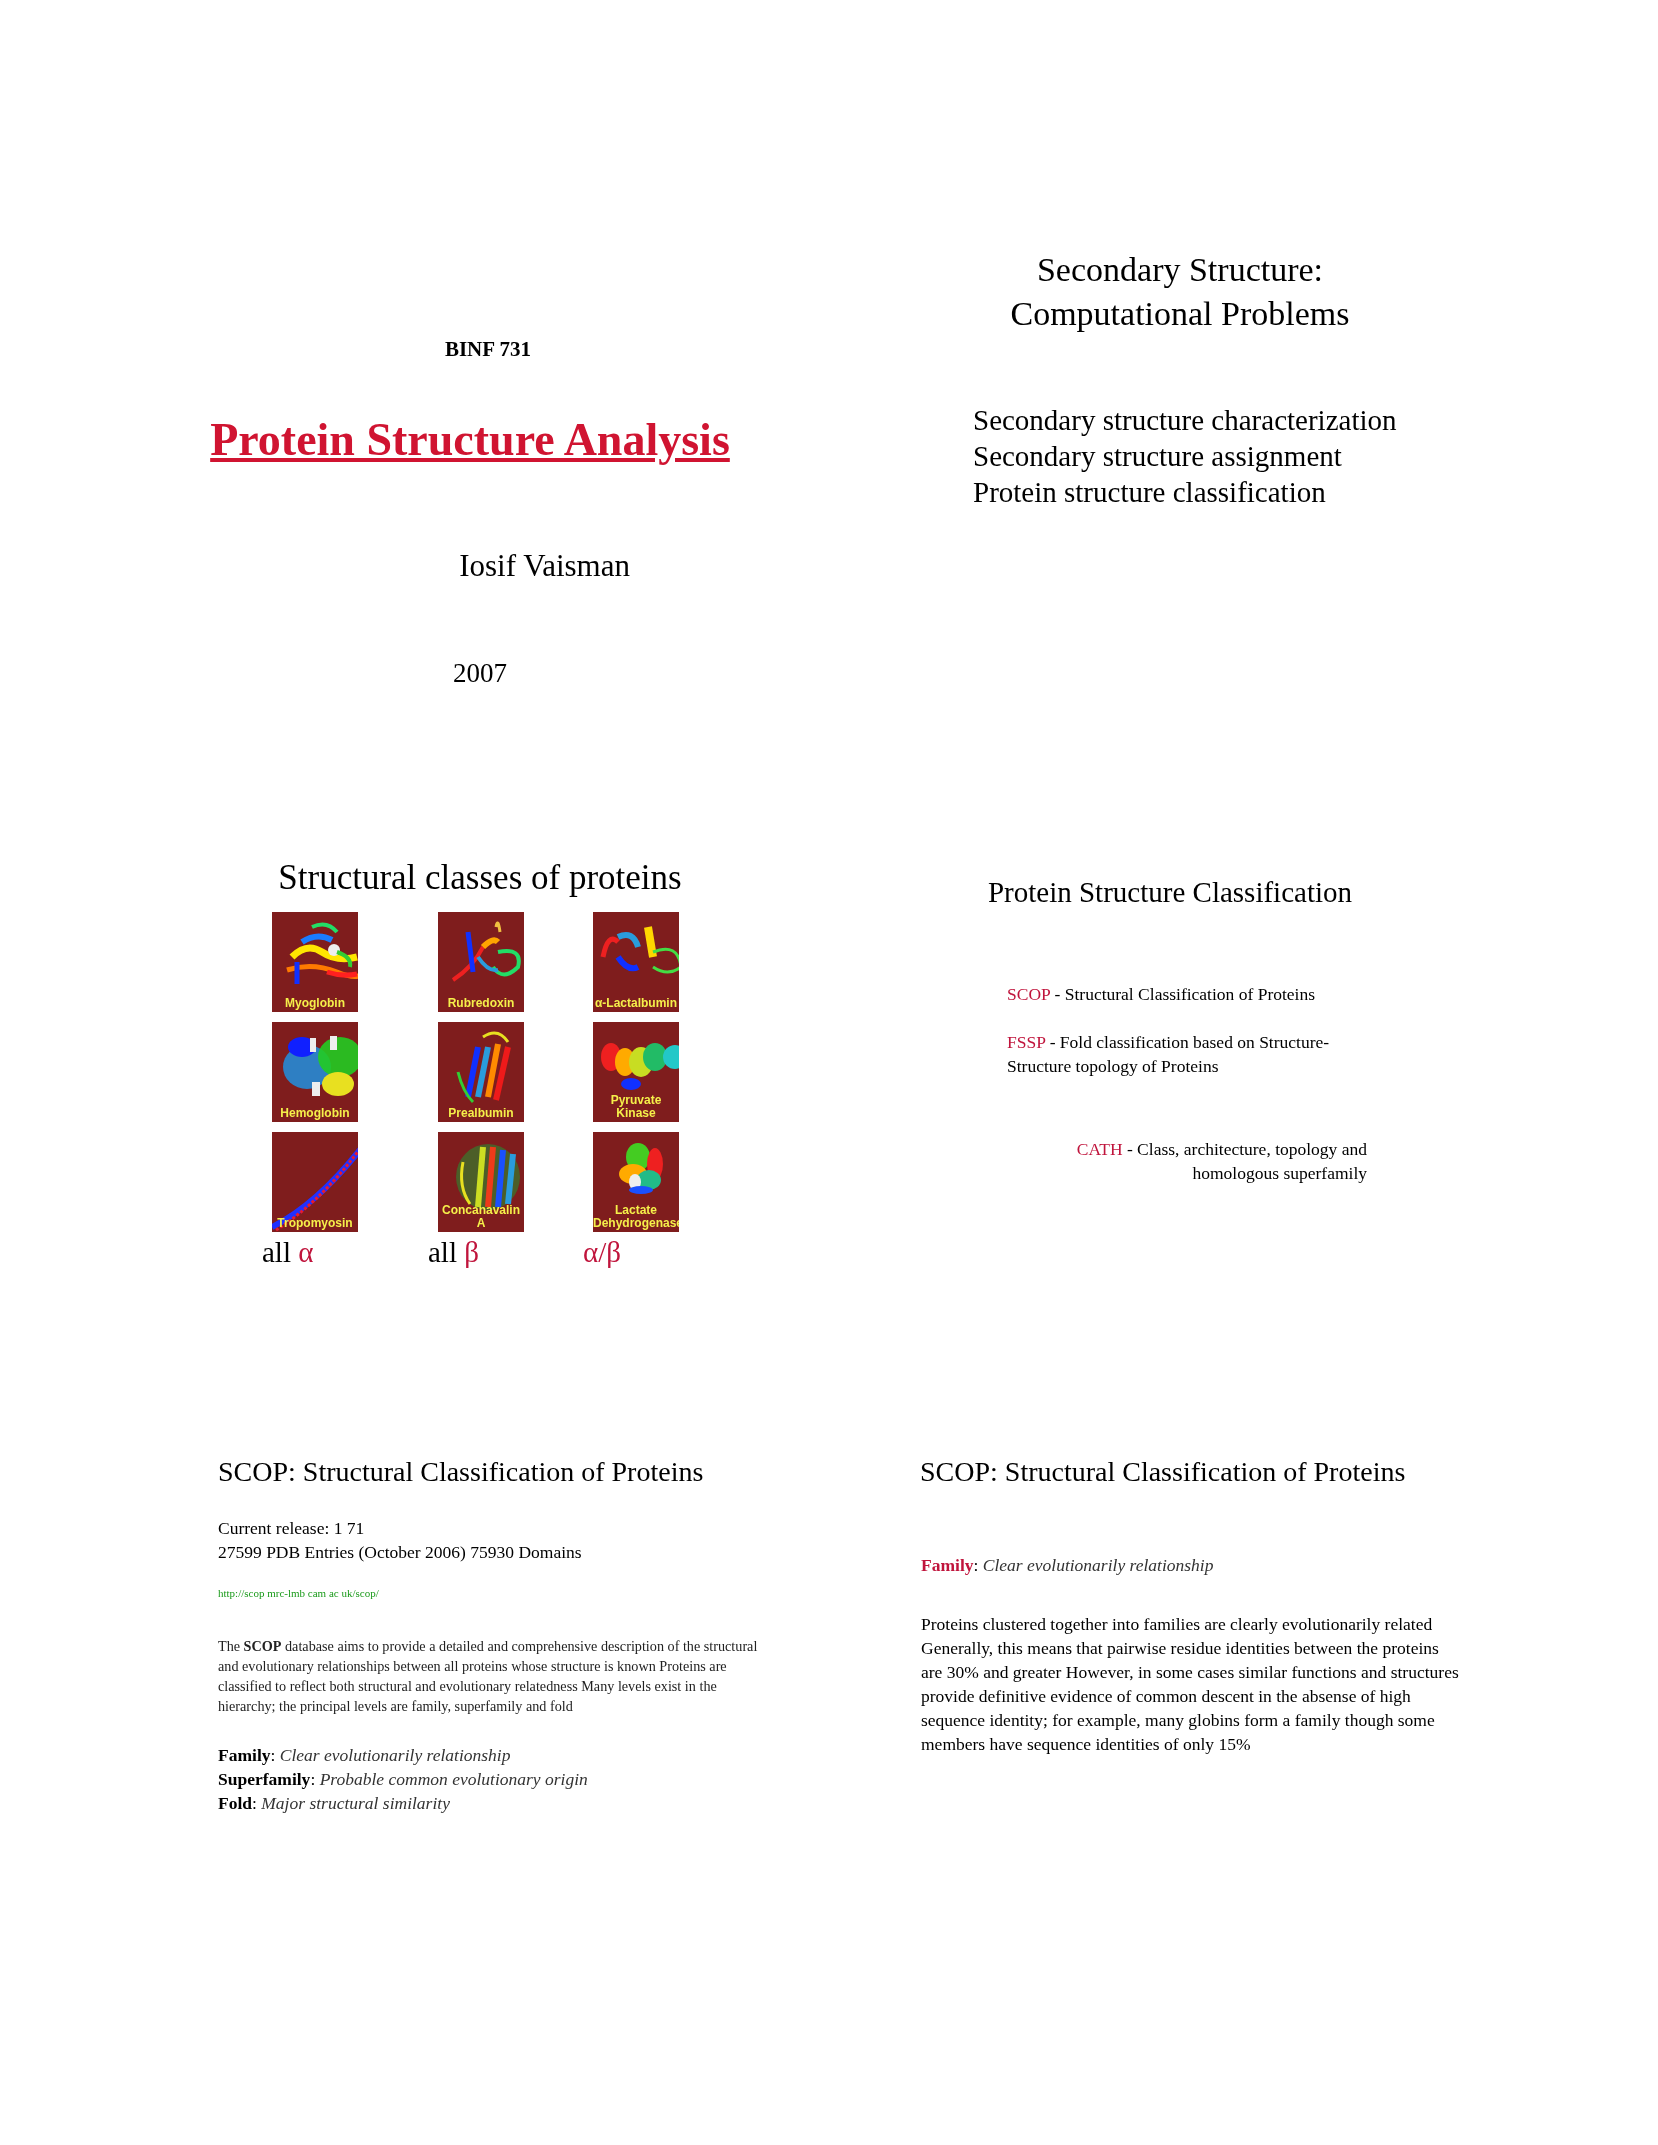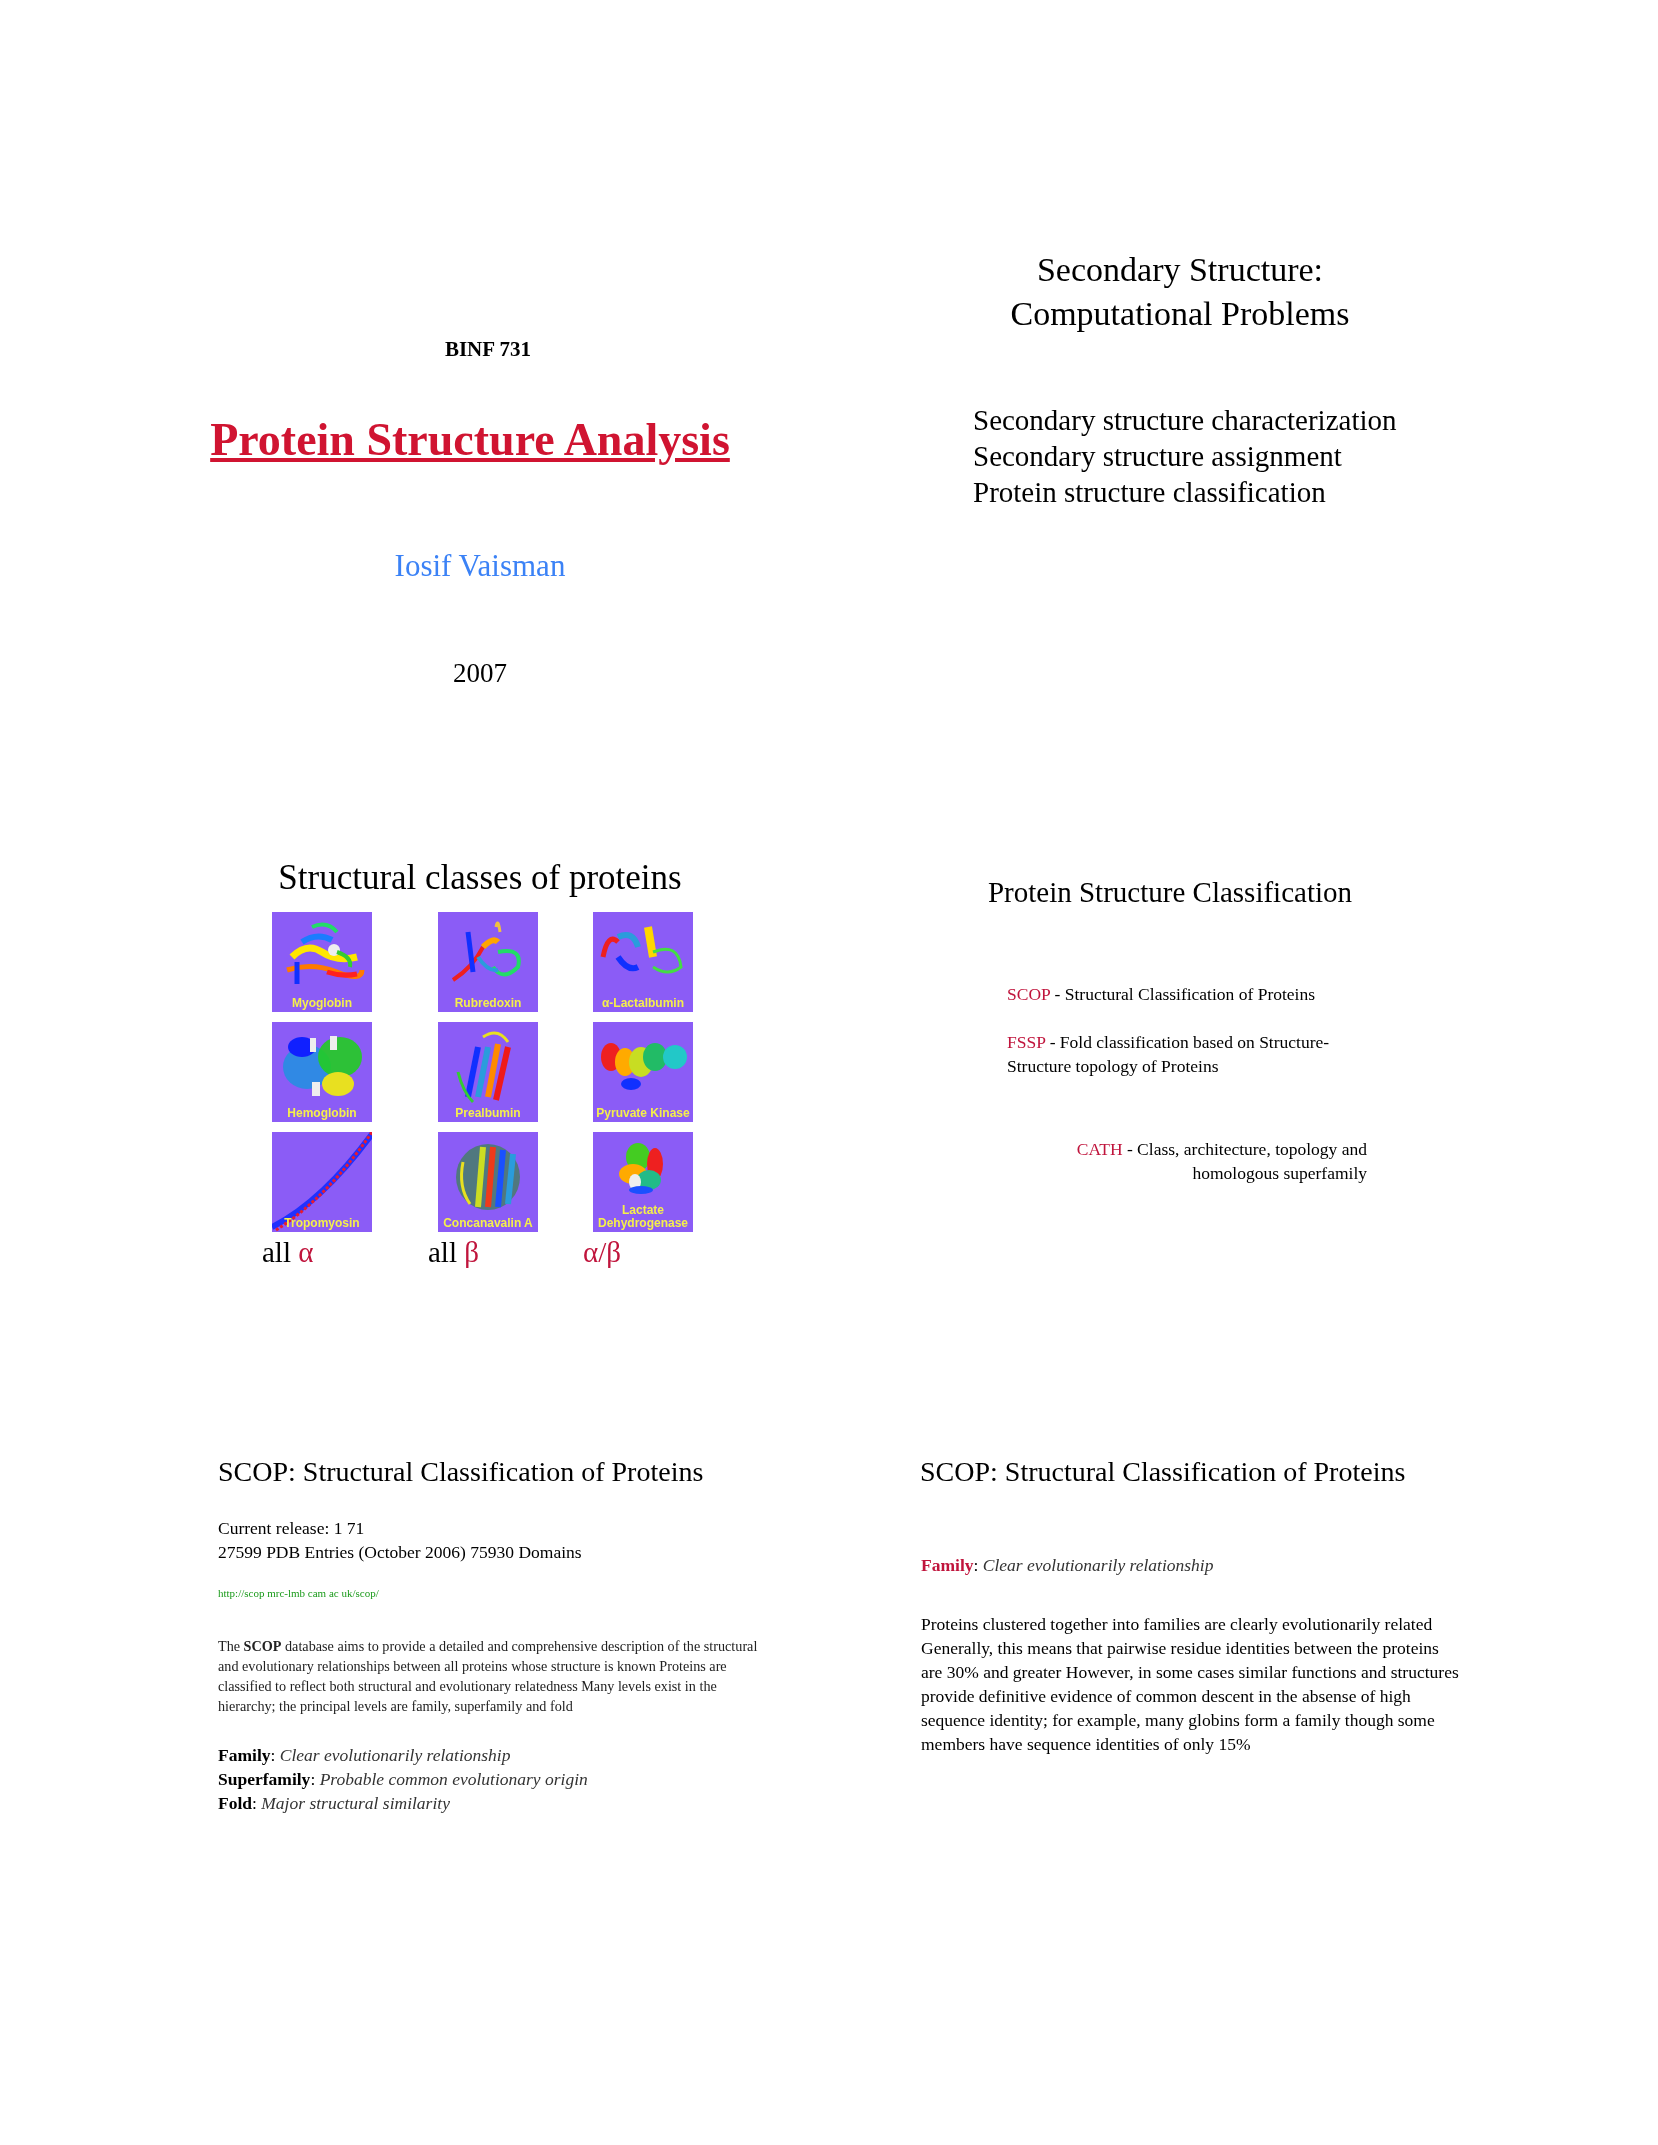--- a/index.html
+++ b/index.html
@@ -2,36 +2,36 @@
 <html><head>
 <meta charset="utf-8">
 <style>
   html, body { margin: 0; padding: 0; background: #ffffff; }
   body { width: 1658px; height: 2145px; position: relative; overflow: hidden;
          font-family: "Liberation Serif", "DejaVu Serif", serif; color: #000; }
   .abs { position: absolute; }
   .center { text-align: center; }
   .red { color: #d01431; text-decoration: underline; }
   .crimson { color: #c0143c; }
-  .navy { color: #3b82f6; }
+  .navy { color: #000000; text-align: right; }
   .green { color: #1a9a1a; }
 
   
   #s1-course { left: 388px; top: 337px; width: 200px; font-size: 21px; font-weight: bold; }
   #s1-title { left: 170px; top: 413px; width: 600px; font-size: 46px; font-weight: bold; }
   #s1-author { left: 330px; top: 548px; width: 300px; font-size: 31px; }
   #s1-year { left: 380px; top: 658px; width: 200px; font-size: 27px; }
 
   
   #s2-title { left: 940px; top: 248px; width: 480px; font-size: 34px; line-height: 44px; }
   #s2-list { left: 973px; top: 402px; width: 480px; font-size: 29px; line-height: 36px; margin:0; padding:0; list-style:none; }
 
   
   #s3-title { left: 250px; top: 858px; width: 460px; font-size: 35px; }
-  .tile { position: absolute; width: 100px; height: 100px; background: #8b5cf6; overflow: hidden; }
+  .tile { position: absolute; width: 86px; height: 100px; background: #7f1d1d; overflow: hidden; }
   .tile svg { position: absolute; left: 0; top: 0; }
   .tile-label { position: absolute; left: 0; right: 0; bottom: 2px; text-align: center;
                 color: #f5f04a; font-family: "Liberation Sans", "DejaVu Sans", sans-serif;
                 font-weight: bold; font-size: 12px; line-height: 13px; }
   .class-label { position: absolute; width: 120px; text-align: left; font-size: 29px; }
 
   
   #s4-title { left: 960px; top: 876px; width: 420px; font-size: 29px; }
   .s4-item { position: absolute; left: 1007px; width: 400px; font-size: 17.5px; line-height: 24px; }
 

